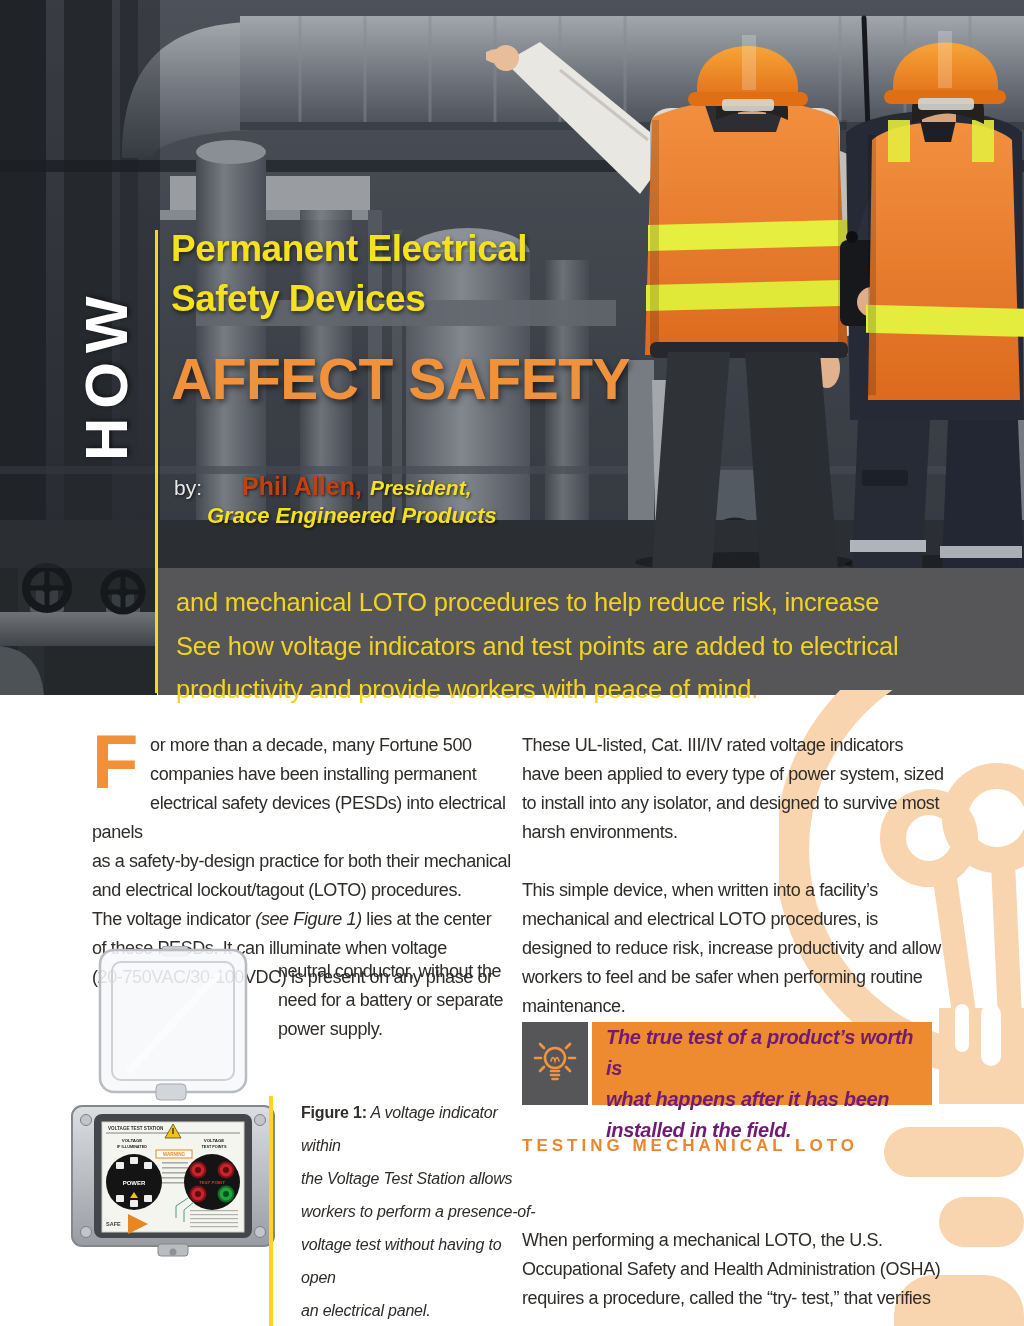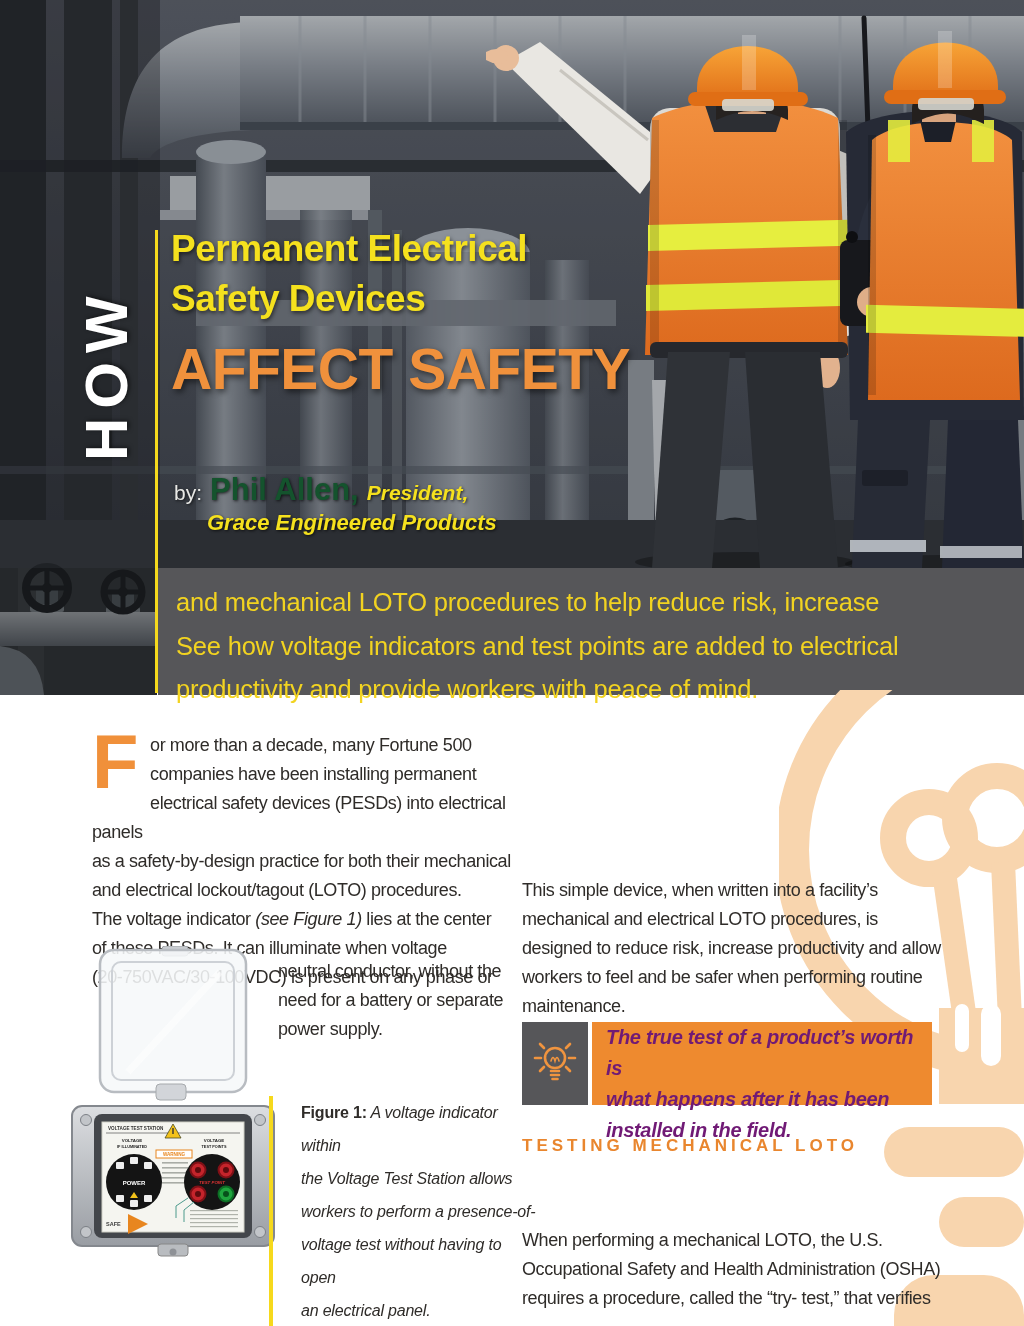--- a/index.html
+++ b/index.html
@@ -10,24 +10,24 @@
   .hero{position:absolute;left:0;top:0;width:1024px;height:695px;}
   .hero svg{display:block;}
   .deck-band{position:absolute;left:158px;top:568px;width:866px;height:127px;background:#565659;box-sizing:border-box;padding:13px 0 0 18px;}
   .deck-line{color:#f2d320;font-size:25.5px;line-height:43.5px;letter-spacing:-0.2px;white-space:pre;}
   .kicker{position:absolute;left:74px;top:224px;width:64px;height:300px;display:flex;align-items:center;justify-content:center;
           writing-mode:vertical-rl;transform:rotate(180deg);color:#ffffff;font-size:60px;font-weight:600;letter-spacing:9px;
           text-shadow:1px 2px 4px rgba(0,0,0,.55);}
   .v-rule{position:absolute;left:155px;top:230px;width:3px;height:463px;background:#f5d91d;z-index:3;}
   .title-block{position:absolute;left:171px;top:224px;z-index:2;}
   .title-line{color:#f5e11e;font-size:37px;font-weight:700;line-height:50px;letter-spacing:-0.5px;text-shadow:1px 2px 4px rgba(0,0,0,.6);white-space:nowrap;}
-  .title-emph{margin-top:12px;color:#f0913c;font-size:57px;font-weight:800;letter-spacing:-0.5px;text-shadow:2px 3px 6px rgba(0,0,0,.55);white-space:nowrap;}
+  .title-emph{margin-top:22px;color:#f0913c;font-size:57px;font-weight:800;letter-spacing:-0.5px;text-shadow:2px 3px 6px rgba(0,0,0,.55);white-space:nowrap;}
   .byline{position:absolute;left:174px;top:472px;z-index:2;text-shadow:1px 1px 3px rgba(0,0,0,.7);white-space:nowrap;}
   .byline .prefix{color:#e9e9e6;font-size:21px;font-weight:400;margin-right:8px;}
-  .byline .name{color:#14532d;font-size:31px;font-weight:700;margin-right:8px;}
+  .byline .name{color:#c2410c;font-size:25px;font-weight:700;margin-right:8px;margin-left:32px;}
   .byline .role{color:#f5e11e;font-size:21px;font-weight:700;font-style:italic;}
   .byline .company{display:block;margin-left:33px;margin-top:2px;color:#f5e11e;font-size:22px;font-weight:700;font-style:italic;}
 
   
   .bulb-watermark{position:absolute;right:0;top:690px;width:245px;height:636px;z-index:0;}
 
   
   .txt{color:#2f2c29;font-size:18px;line-height:29px;letter-spacing:-0.4px;white-space:pre-line;}
   .para1{position:absolute;left:92px;top:731px;width:440px;z-index:1;}
   .dropcap{float:left;color:#f0903a;font-size:76px;line-height:56px;font-weight:700;margin:3px 12px 0 0;}
@@ -340,20 +340,24 @@
     <rect x="88" y="298" width="30" height="12" rx="3" fill="#b9bcc0" stroke="#888"></rect>
     <circle cx="103" cy="306" r="3.5" fill="#8e9196"></circle>
   </svg>
 
   <div class="figure-caption"><span class="fig-label">Figure 1:</span><span class="fig-text"> A voltage indicator within
 the Voltage Test Station allows
 workers to perform a presence-of-
 voltage test without having to open
 an electrical panel.</span></div>
 
+  <div class="rc-para1 txt">These UL-listed, Cat. III/IV rated voltage indicators
+have been applied to every type of power system, sized
+to install into any isolator, and designed to survive most
+harsh environments.</div>
   <div class="rc-para2 txt">This simple device, when written into a facility’s
 mechanical and electrical LOTO procedures, is
 designed to reduce risk, increase productivity and allow
 workers to feel and be safer when performing routine
 maintenance.</div>
 
   <div class="callout">
     <div class="callout-iconbox">
       <svg width="44" height="52" viewBox="0 0 44 52">
         <g stroke="#f0943f" stroke-width="2.6" fill="none" stroke-linecap="round">

